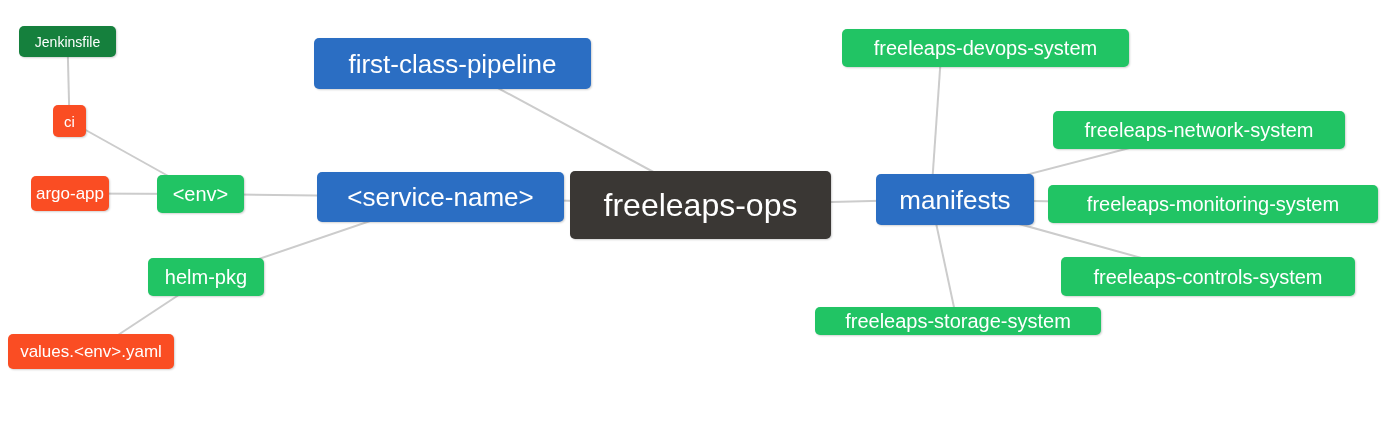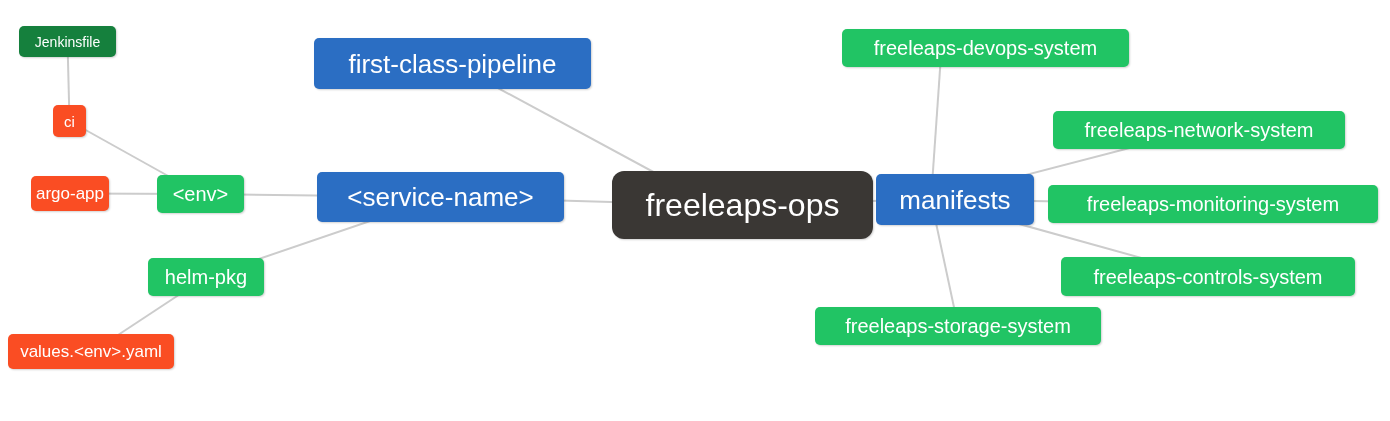--- a/index.html
+++ b/index.html
@@ -66,21 +66,21 @@
     </svg>
   <div id="nodes-layer">
       <div class="node" style="left: 19px; top: 26px; width: 97px; height: 31px; font-size: 14px; background: #15803d; color: rgb(255, 255, 255); text-align: center;">Jenkinsfile</div>
       <div class="node" style="left: 53px; top: 105px; width: 33px; height: 32px; font-size: 15px; background: rgb(250, 77, 35); color: rgb(255, 255, 255);">ci</div>
       <div class="node" style="left: 31px; top: 176px; width: 78px; height: 35px; font-size: 17px; background: rgb(250, 77, 35); color: rgb(255, 255, 255);">argo-app</div>
       <div class="node" style="left: 157px; top: 175px; width: 87px; height: 38px; font-size: 20px; background: rgb(33, 196, 100); color: rgb(255, 255, 255);">&lt;env&gt;</div>
       <div class="node" style="left: 148px; top: 258px; width: 116px; height: 38px; font-size: 20px; background: rgb(33, 196, 100); color: rgb(255, 255, 255);">helm-pkg</div>
       <div class="node" style="left: 8px; top: 334px; width: 166px; height: 35px; font-size: 17px; background: rgb(250, 77, 35); color: rgb(255, 255, 255);">values.&lt;env&gt;.yaml</div>
       <div class="node" style="left: 314px; top: 38px; width: 277px; height: 51px; font-size: 26px; background: rgb(43, 110, 195); color: rgb(255, 255, 255); text-align: center;">first-class-pipeline</div>
       <div class="node" style="left: 317px; top: 172px; width: 247px; height: 50px; font-size: 26px; background: rgb(43, 110, 195); color: rgb(255, 255, 255);">&lt;service-name&gt;</div>
-      <div class="node" style="left: 612px; top: 171px; width: 261px; height: 68px; font-size: 32px; background: rgb(58, 55, 52); color: rgb(255, 255, 255); border-radius: 12px;">freeleaps-ops</div>
+      <div class="node" style="left: 570px; top: 171px; width: 261px; height: 68px; font-size: 32px; background: rgb(58, 55, 52); color: rgb(255, 255, 255);">freeleaps-ops</div>
       <div class="node" style="left: 852px; top: 174px; width: 158px; height: 51px; font-size: 26px; background: rgb(43, 110, 195); color: rgb(255, 255, 255); margin-left: 24px;">manifests</div>
       <div class="node" style="left: 798px; top: 29px; width: 287px; height: 38px; font-size: 20px; background: rgb(33, 196, 100); color: rgb(255, 255, 255); margin-left: 44px;">freeleaps-devops-system</div>
       <div class="node" style="left: 1053px; top: 111px; width: 292px; height: 38px; font-size: 20px; background: rgb(33, 196, 100); color: rgb(255, 255, 255);">freeleaps-network-system</div>
       <div class="node" style="left: 1048px; top: 185px; width: 330px; height: 38px; font-size: 20px; background: rgb(33, 196, 100); color: rgb(255, 255, 255);">freeleaps-monitoring-system</div>
       <div class="node" style="left: 1061px; top: 257px; width: 294px; height: 39px; font-size: 20px; background: rgb(33, 196, 100); color: rgb(255, 255, 255);">freeleaps-controls-system</div>
-      <div class="node" style="left: 815px; top: 307px; width: 286px; height: 38px; font-size: 20px; background: rgb(33, 196, 100); color: rgb(255, 255, 255);">freeleaps-storage-system</div>
+      <div class="node" style="left: 815px; top: 307px; width: 286px; height: 28px; font-size: 20px; background: rgb(33, 196, 100); color: rgb(255, 255, 255);">freeleaps-storage-system</div>
     </div>
 </div>
 
 </body></html>

